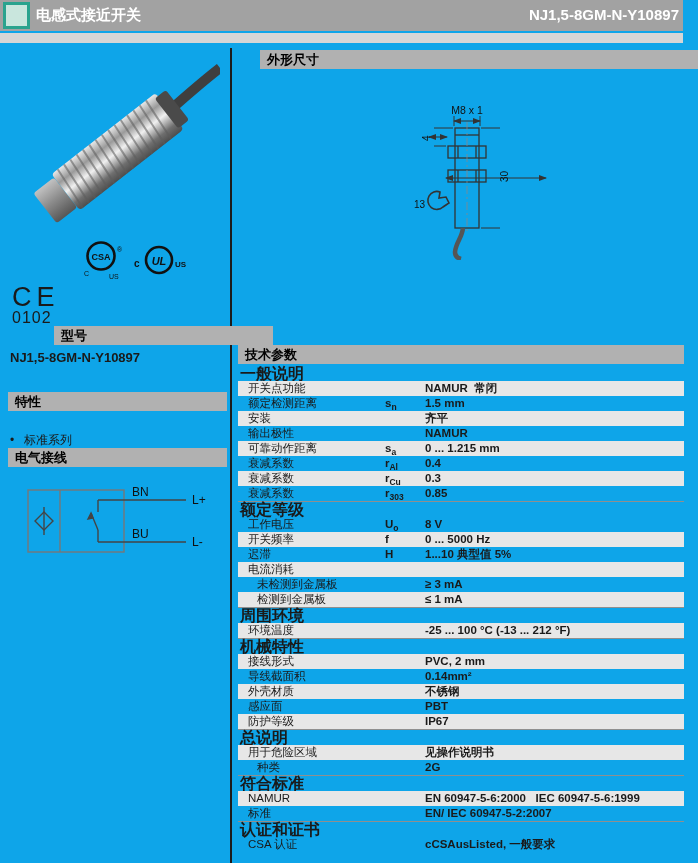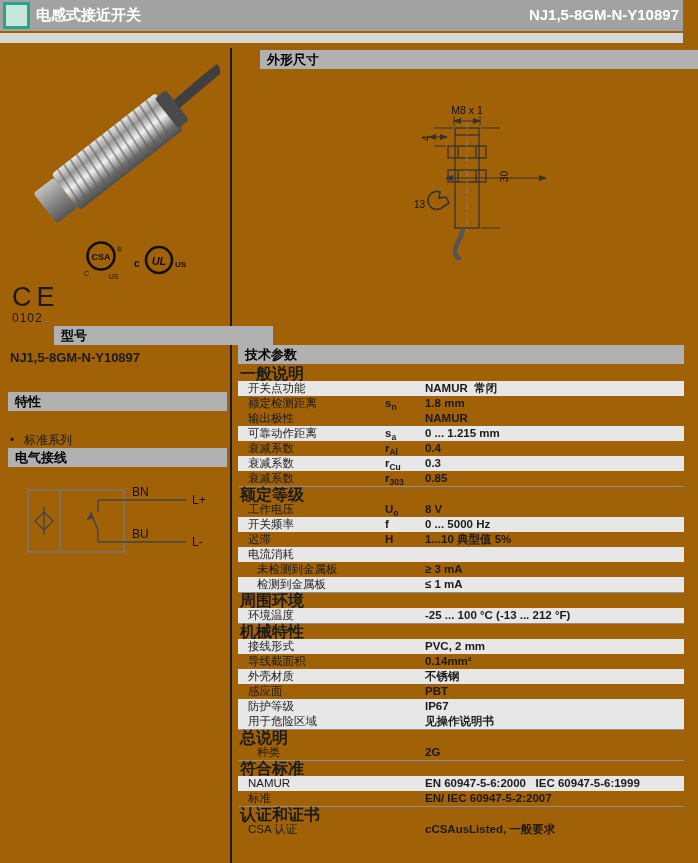--- a/index.html
+++ b/index.html
@@ -1,16 +1,16 @@
 <!DOCTYPE html>
 <html><head>
 <meta charset="utf-8">
 <style>
   html,body{margin:0;padding:0;background:#ffffff;}
-  .page{position:relative;width:698px;height:863px;background:#a16207;overflow:hidden;
+  .page{position:relative;width:698px;height:863px;background:#0ea5e9;overflow:hidden;
         font-family:"Liberation Sans",sans-serif;color:#1a1a1a;}
 
   
   .top-header{position:absolute;left:0;top:0;width:683px;height:31px;background:#a2a2a2;}
   .top-header .doc-icon{position:absolute;left:3px;top:2px;width:21px;height:21px;
         background:#c9e6dd;border:3px solid #2aa38e;}
   .top-header .doc-title{position:absolute;left:36px;top:6px;font-size:15px;font-weight:bold;color:#ffffff;}
   .top-header .doc-model{position:absolute;right:4px;top:6px;font-size:15px;font-weight:bold;color:#ffffff;}
   .sub-strip{position:absolute;left:0;top:33px;width:683px;height:10px;background:#d6d6d6;}
 
@@ -26,21 +26,21 @@
   .model-value{position:absolute;left:10px;top:350px;font-size:13px;font-weight:bold;}
   .features{position:absolute;left:10px;top:432px;font-size:12px;}
   .features .feat{height:17px;line-height:17px;}
   .features .dot{display:inline-block;width:14px;}
 
   
   .photo-box{position:absolute;left:8px;top:54px;}
   .certs{position:absolute;left:12px;top:236px;height:46px;}
   .ce-block{position:absolute;left:0;top:0;}
   .ce-letters{font-size:27px;letter-spacing:5px;line-height:26px;margin-top:48px;}
-  .ce-number{font-size:12px;line-height:16px;letter-spacing:1px;}
+  .ce-number{font-size:16px;line-height:16px;letter-spacing:1px;}
   .csa-box{position:absolute;left:68px;top:2px;}
   .ul-box{position:absolute;left:120px;top:8px;}
   .wiring-box{position:absolute;left:14px;top:476px;}
   .dims-box{position:absolute;left:396px;top:102px;}
 
   
   .tech-table{position:absolute;left:238px;top:366px;width:446px;}
   .t-row{position:relative;height:15px;line-height:15px;font-size:11.5px;}
   .t-row.shaded{background:#e7e7e7;}
   .t-row .lbl{position:absolute;left:10px;top:0;white-space:nowrap;}
@@ -221,21 +221,26 @@
 
     </div>
       <div class="t-row shaded">
       <span class="lbl">开关点功能</span>
       <span class="sym"><span class="sym-main"></span><sub class="sym-sub"></sub></span>
       <span class="val">NAMUR  常闭</span>
     </div>
       <div class="t-row">
       <span class="lbl">额定检测距离</span>
       <span class="sym"><span class="sym-main">s</span><sub class="sym-sub">n</sub></span>
-      <span class="val">1.8 mm</span>
+      <span class="val">1.5 mm</span>
+    </div>
+      <div class="t-row shaded">
+      <span class="lbl">安装</span>
+      <span class="sym"><span class="sym-main"></span><sub class="sym-sub"></sub></span>
+      <span class="val">齐平</span>
     </div>
       <div class="t-row">
       <span class="lbl">输出极性</span>
       <span class="sym"><span class="sym-main"></span><sub class="sym-sub"></sub></span>
       <span class="val">NAMUR</span>
     </div>
       <div class="t-row shaded">
       <span class="lbl">可靠动作距离</span>
       <span class="sym"><span class="sym-main">s</span><sub class="sym-sub">a</sub></span>
       <span class="val">0 ... 1.215 mm</span>
@@ -320,29 +325,29 @@
       <div class="t-row">
       <span class="lbl">感应面</span>
       <span class="sym"><span class="sym-main"></span><sub class="sym-sub"></sub></span>
       <span class="val">PBT</span>
     </div>
       <div class="t-row shaded">
       <span class="lbl">防护等级</span>
       <span class="sym"><span class="sym-main"></span><sub class="sym-sub"></sub></span>
       <span class="val">IP67</span>
     </div>
+      <div class="t-row section">
+      <span class="lbl">总说明</span>
+
+    </div>
       <div class="t-row shaded">
       <span class="lbl">用于危险区域</span>
       <span class="sym"><span class="sym-main"></span><sub class="sym-sub"></sub></span>
       <span class="val">见操作说明书</span>
     </div>
-      <div class="t-row section">
-      <span class="lbl">总说明</span>
-
-    </div>
       <div class="t-row">
       <span class="lbl ind1">种类</span>
       <span class="sym"><span class="sym-main"></span><sub class="sym-sub"></sub></span>
       <span class="val">2G</span>
     </div>
       <div class="t-row section">
       <span class="lbl">符合标准</span>
 
     </div>
       <div class="t-row shaded">

